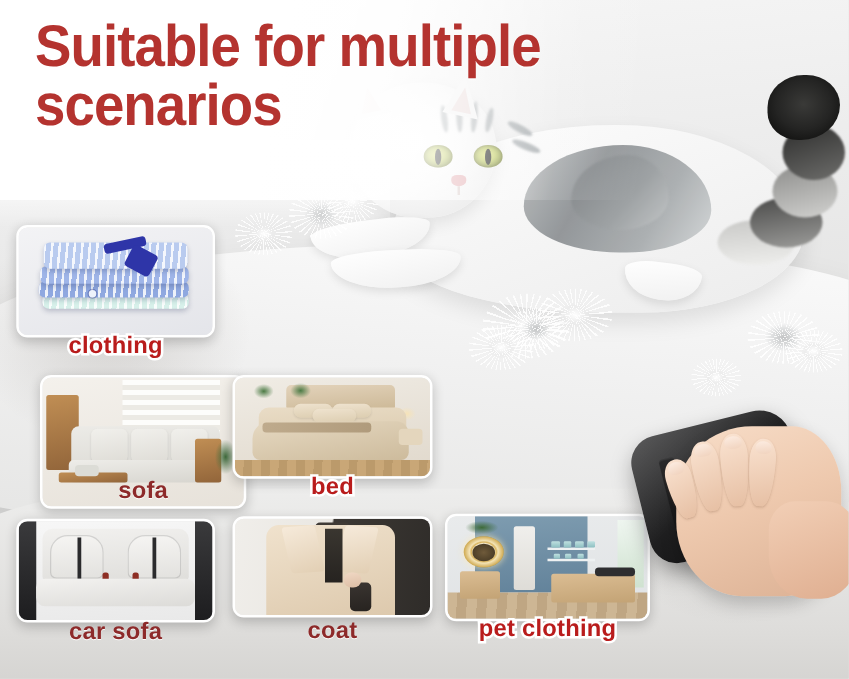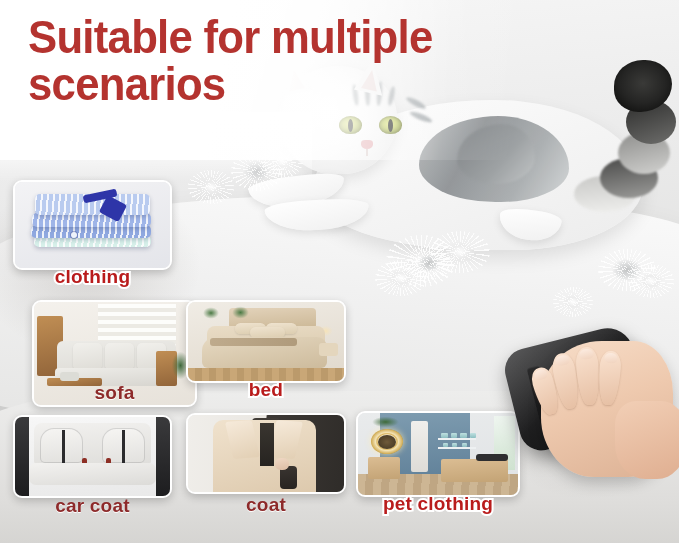--- a/index.html
+++ b/index.html
@@ -455,21 +455,21 @@
         <div class="car-back"></div>
         <div class="car-seatL"></div>
         <div class="car-seatR"></div>
         <div class="belt" style="left:30%;top:16%;height:42%;"></div>
         <div class="belt" style="left:69%;top:16%;height:42%;"></div>
         <div class="buckle" style="left:43%;top:52%;"></div>
         <div class="buckle" style="left:59%;top:52%;"></div>
         <div class="car-bench"></div>
       </div>
     </div>
-    <div class="cap plain" style="top:80px;">car coat</div>
+    <div class="cap plain" style="top:80px;">car sofa</div>
   </div>
 
   <div class="thumb" style="left:186px;top:413px;width:160px;height:81px;">
     <div class="frame">
       <div class="art">
         <div class="coat-bg"></div>
         <div class="inner-top"></div>
         <div class="coat-body"></div>
         <div class="lapelL"></div>
         <div class="lapelR"></div>

